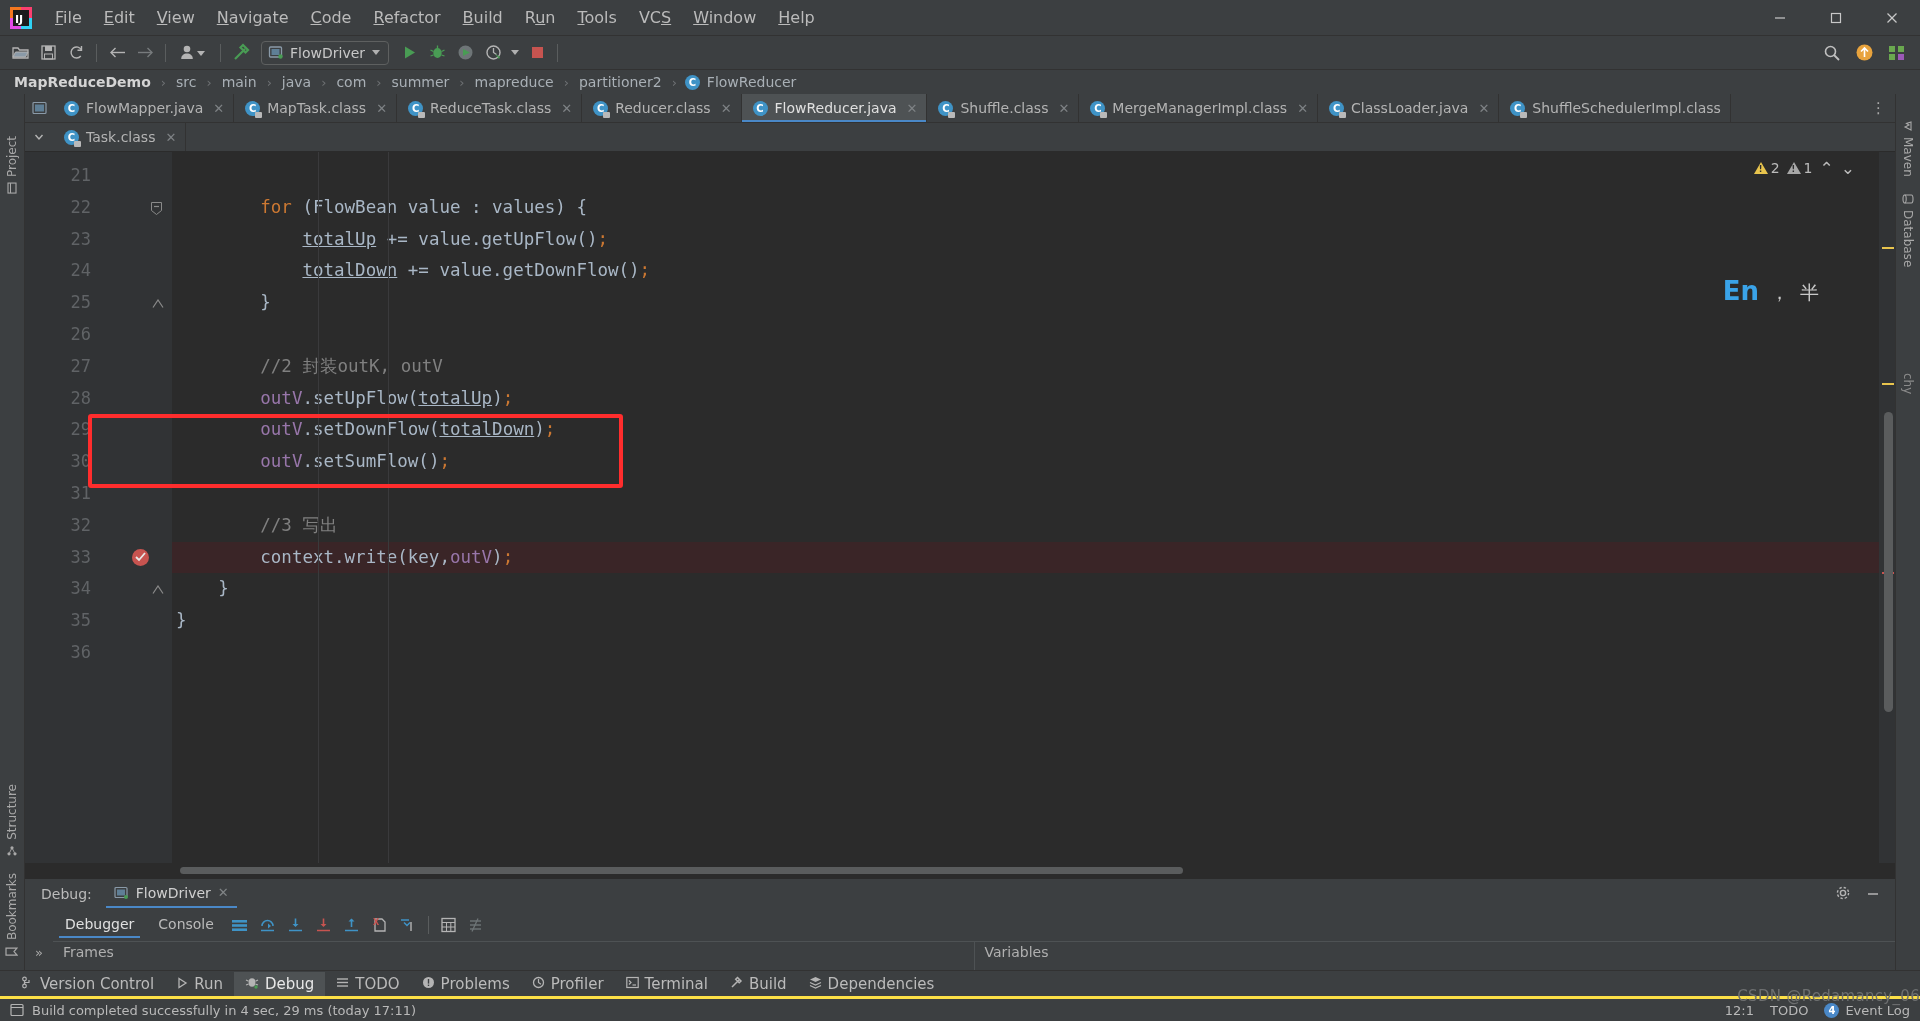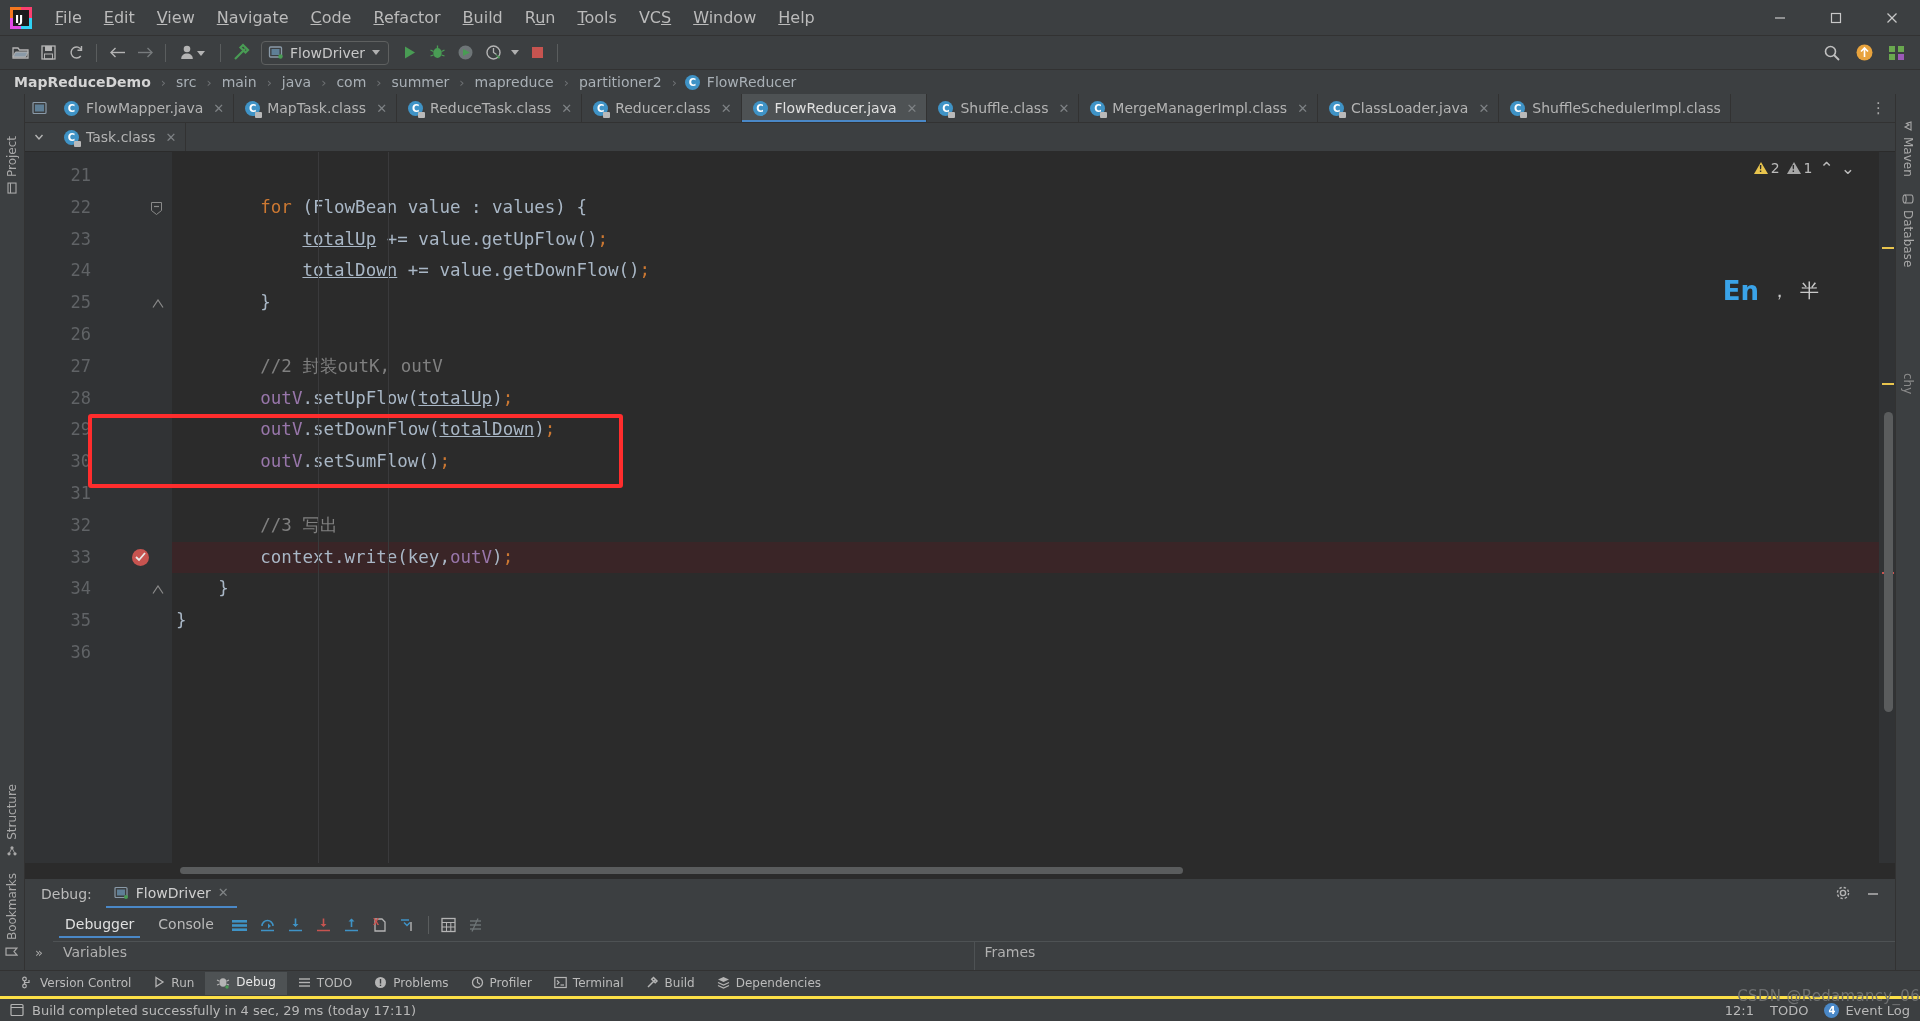--- a/index.html
+++ b/index.html
@@ -172,21 +172,21 @@
 
   
   .vscroll { position:absolute; right:2px; width:9px; background:#5a5c5d; border-radius:5px; }
 
   
   .hscrollwrap { height:15px; flex:0 0 15px; background:#2b2b2b; position:relative; }
   .hthumb { position:absolute; left:155px; top:4px; height:7px; width:1003px; background:#5a5c5d; border-radius:4px; }
 
   
   .ime {
-    position:absolute; display:flex; align-items:center; gap:11px; z-index:40;
+    position:absolute; display:flex; align-items:flex-end; gap:11px; z-index:40;
     padding:2px 6px; color:#3aa3e8; font-size:26px; font-weight:bold;
   }
   .ime .small { color:#c9c9c9; font-size:19px; font-weight:normal; }
 
   
   .debugpanel { background:#3c3f41; display:flex; flex-direction:column; flex:0 0 92px; border-top:1px solid #2b2b2b;justify-content:flex-end; }
   .dbg-head { height:30px; display:flex; align-items:center; gap:0; padding-left:16px; position:relative; }
   .dbg-label { font-size:14px; color:#bbbbbb; margin-right:14px; }
   .dbg-tab {
     display:flex; align-items:center; gap:7px; font-size:14px; color:#d0d0d0; padding:4px 8px 5px;
@@ -203,21 +203,21 @@
   .dbg-col { flex:1 1 auto; border-top:1px solid #4e5254; position:relative; }
   .dbg-col + .dbg-col { border-left:1px solid #4e5254; }
   .dbg-col-title { position:absolute; top:2px; left:10px; font-size:14px; color:#b0b0b0; }
 
   
   .bottombar {
     height:26px; flex:0 0 26px; background:#3c3f41; display:flex; align-items:center;
     padding-left:10px; gap:0; border-top:1px solid #323232;
   }
   .bw {
-    display:flex; align-items:flex-start; gap:6px; font-size:12px; color:#bbbbbb; padding:3px 11px;
+    display:flex; align-items:flex-start; gap:6px; font-size:15px; color:#bbbbbb; padding:3px 11px;
     white-space:nowrap;
   }
   .bw.active { background:#4e5254; color:#e8e8e8; }
 
   
   .statusbar {
     height:25px; flex:0 0 25px; background:#3c3f41; display:flex; align-items:center;
     padding:0 10px; font-size:13px; color:#b9b9b9; gap:8px; border-top:3px solid #fde047;
     position:relative;
   }
@@ -734,24 +734,24 @@
                 <line x1="2" y1="4" x2="13" y2="4" stroke="#6e7577" stroke-width="1.4"></line>
                 <line x1="2" y1="8" x2="13" y2="8" stroke="#6e7577" stroke-width="1.4"></line>
                 <line x1="2" y1="12" x2="13" y2="12" stroke="#6e7577" stroke-width="1.4"></line>
                 <line x1="10" y1="1.5" x2="4" y2="14.5" stroke="#6e7577" stroke-width="1.3"></line>
               </svg>
           </span>
         </div>
         <div class="dbg-body">
           <div class="dbg-rail">»</div>
           <div class="dbg-col">
-            <span class="dbg-col-title">Variables</span>
+            <span class="dbg-col-title">Frames</span>
           </div>
           <div class="dbg-col">
-            <span class="dbg-col-title">Frames</span>
+            <span class="dbg-col-title">Variables</span>
           </div>
         </div>
       </div>
     </div>
 
     <div class="rail-r">
       <div class="vtab" style="margin-top:12px">
         <span>
           <svg width="12" height="12" viewBox="0 0 12 12" style="transform:rotate(-90deg)">
               <path d="M2 9l3-6 2 4 1.5-2.5L10 9z" fill="none" stroke="#a9a9a9" stroke-width="1.1"></path>

